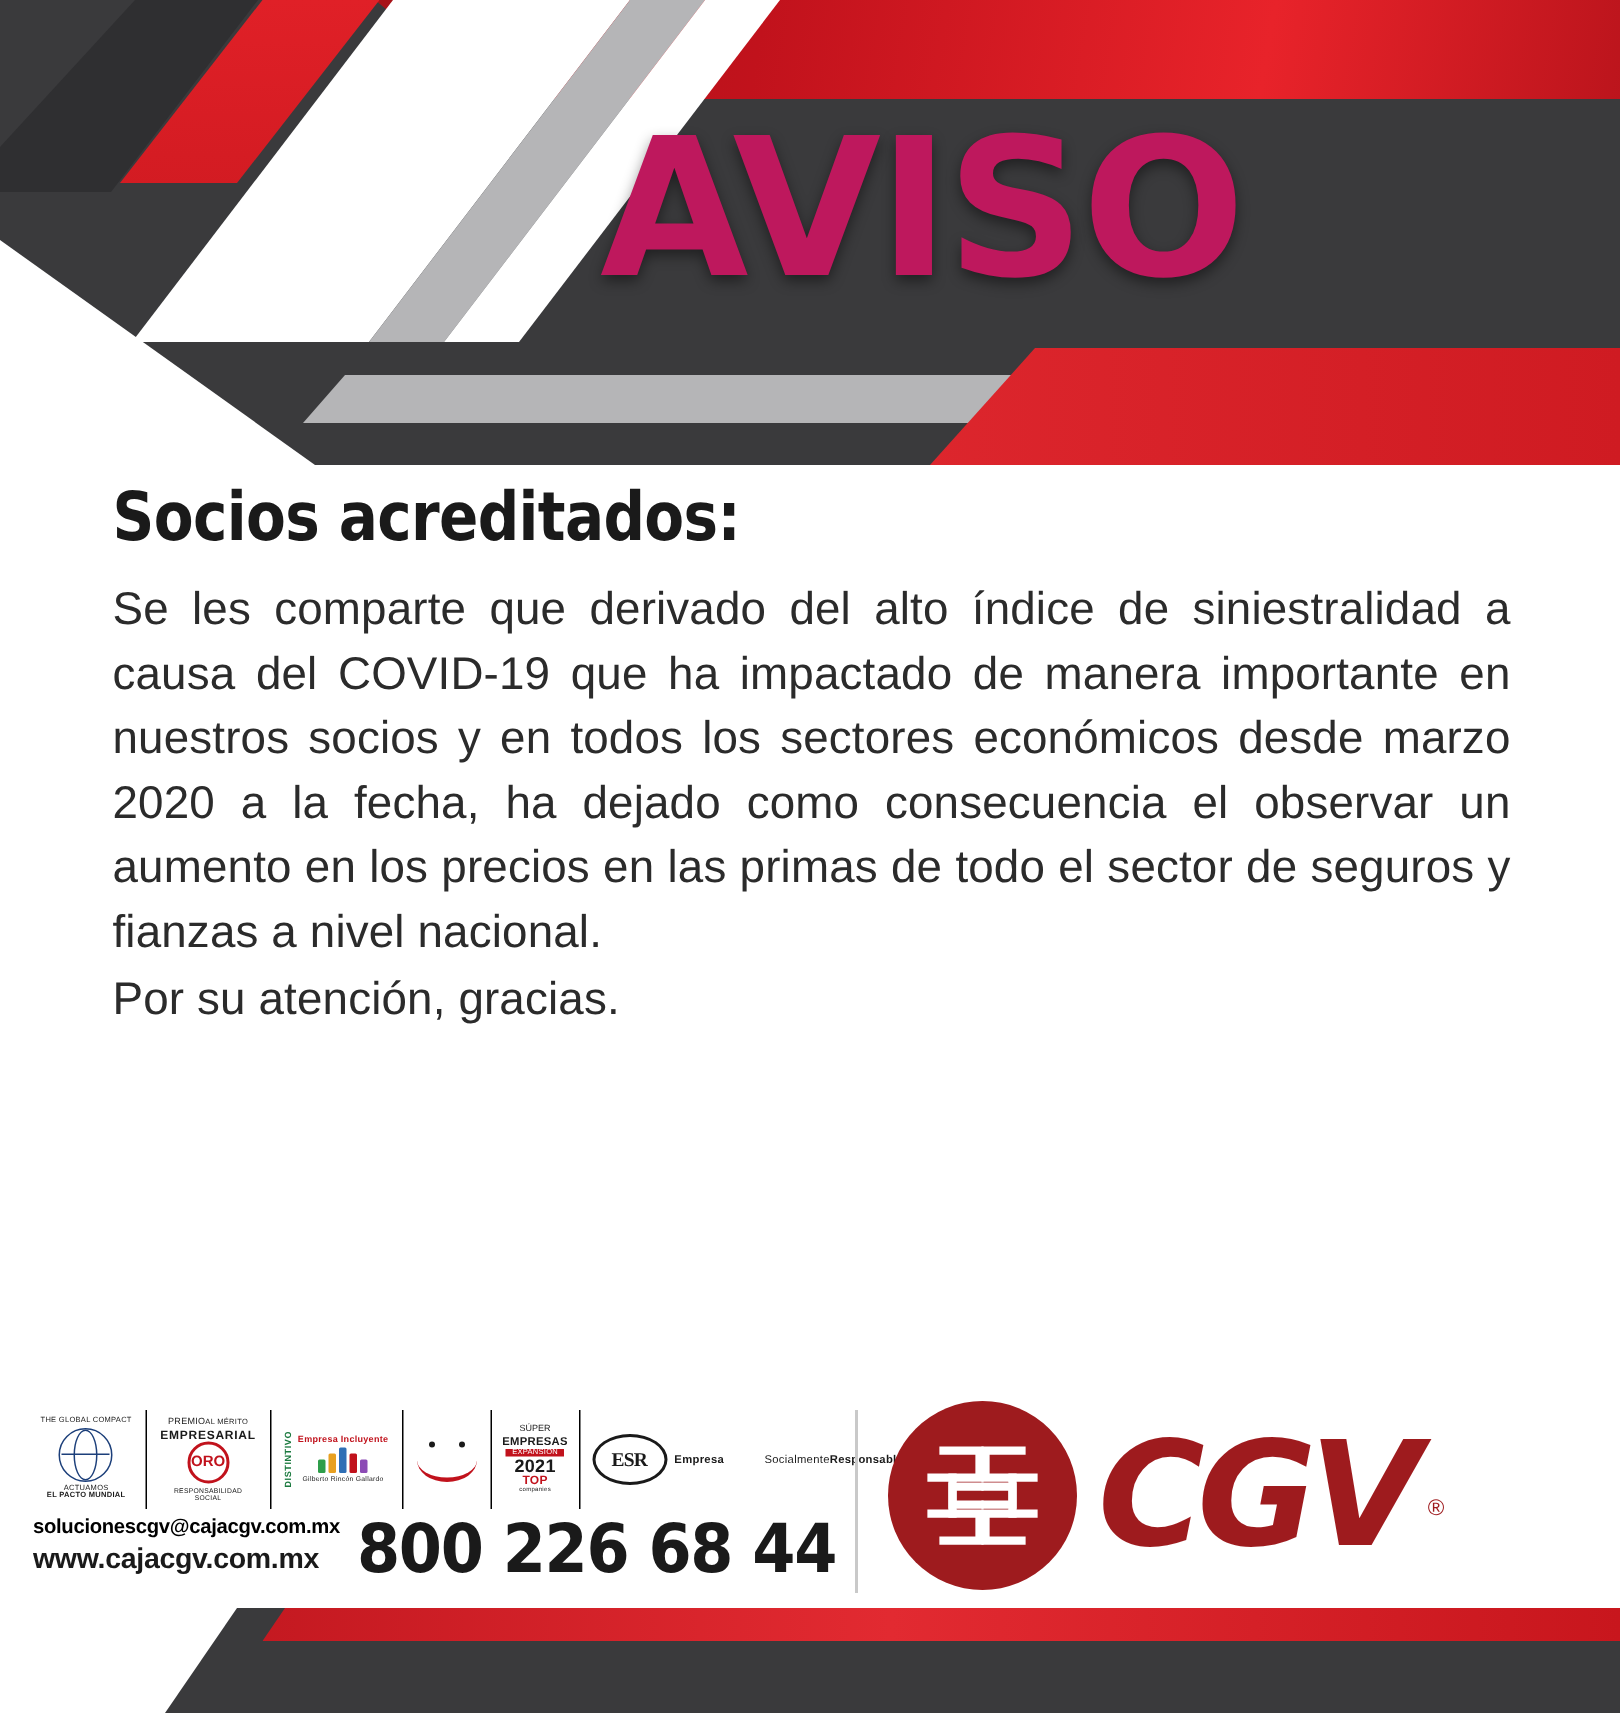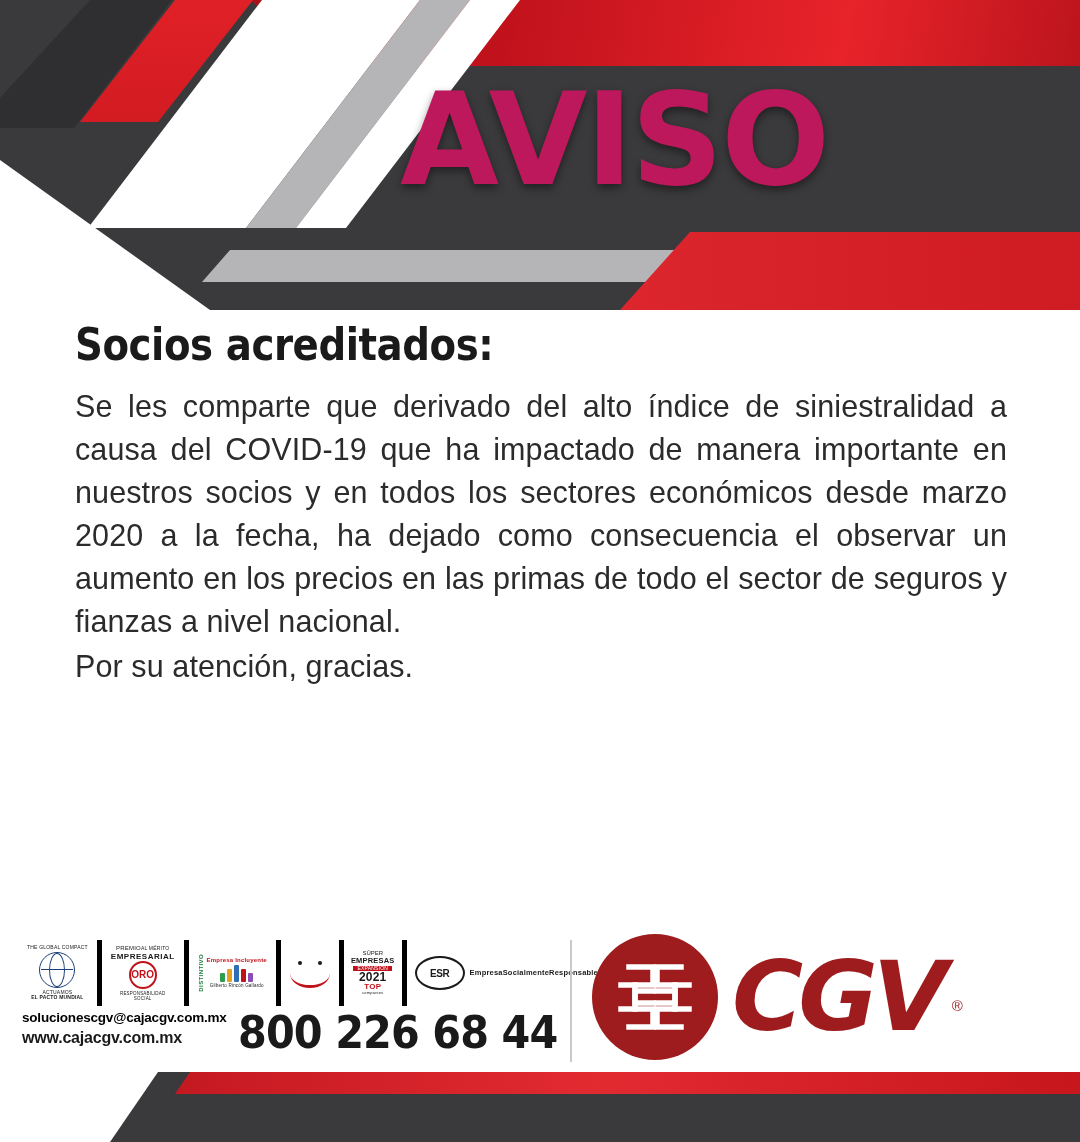--- a/index.html
+++ b/index.html
@@ -146,21 +146,21 @@
     top: 8px;
     display: flex;
     align-items: center;
     gap: 0px;
     height: 70px;
   }
   .award {
     height: 66px;
     width: auto;
     padding: 0 9px;
-    border-right: 5px solid #000000;
+    border-right: 1px solid #000000;
     display: flex;
     align-items: center;
     justify-content: center;
     flex-direction: column;
     box-sizing: border-box;
   }
   .award:last-child { border-right: none; }
 
   .award-txt {
     font-size: 6px;
@@ -194,23 +194,23 @@
     border: 2px solid #c1121c;
     display: flex; align-items: center; justify-content: center;
     font-size: 10px; font-weight: bold; color: #c1121c;
   }
 
   .esr-oval {
     width: 46px; height: 30px;
     border-radius: 50%;
     border: 2.4px solid #1a1a1a;
     display: flex; align-items: center; justify-content: center;
-    font-family: Liberation Sans, sans-serif;
-    font-weight: bold;
-    font-size: 10px;
+    font-family: Liberation Serif, serif;
+    font-weight: bold;
+    font-size: 13px;
     letter-spacing: -0.5px;
     color: #1a1a1a;
   }
 
   .smile {
     width: 40px; height: 26px;
     border-bottom: 3px solid #c1121c;
     border-radius: 0 0 60% 60%;
     position: relative;
   }
@@ -249,21 +249,21 @@
     top: 80px;
     width: 300px;
   }
   .contact .mail {
     font-size: 13.5px;
     font-weight: bold;
     color: #000000;
     letter-spacing: -0.2px;
   }
   .contact .web {
-    font-size: 16px;
+    font-size: 19px;
     font-weight: bold;
     color: #1a1a1a;
     letter-spacing: -0.2px;
     margin-top: 4px;
   }
   .phone {
     position: absolute;
     left: 238px;
     top: 76px;
     font-family: "DejaVu Sans", sans-serif;
@@ -423,21 +423,21 @@
       <div class="award-txt" style="font-size:5px;background:#c1121c;color:#fff;padding:0 4px;">EXPANSIÓN</div>
       <div class="award-txt" style="font-size:12px;font-weight:bold;line-height:1;">2021</div>
       <div class="award-txt" style="font-size:8px;font-weight:bold;color:#c1121c;line-height:1;">TOP</div>
       <div class="award-txt" style="font-size:4px;">companies</div>
     </div>
 
     <div class="award" style="flex-direction:row;gap:5px;padding:0 8px;">
       <div class="esr-oval">ESR</div>
       <div style="display:flex;align-items:flex-start;">
         <div class="award-txt" style="font-size:7.5px;font-weight:bold;text-align:left;">Empresa</div>
-        <div class="award-txt" style="font-size:7.5px;font-weight:bold;text-align:center;">Socialmente</div>
+        <div class="award-txt" style="font-size:7.5px;font-weight:normal;text-align:center;padding-left:27px;">Socialmente</div>
         <div class="award-txt" style="font-size:7.5px;font-weight:bold;text-align:center;">Responsable ®</div>
       </div>
     </div>
 
   </div>
 
   <div class="contact">
     <div class="mail">solucionescgv@cajacgv.com.mx</div>
     <div class="web">www.cajacgv.com.mx</div>
   </div>

